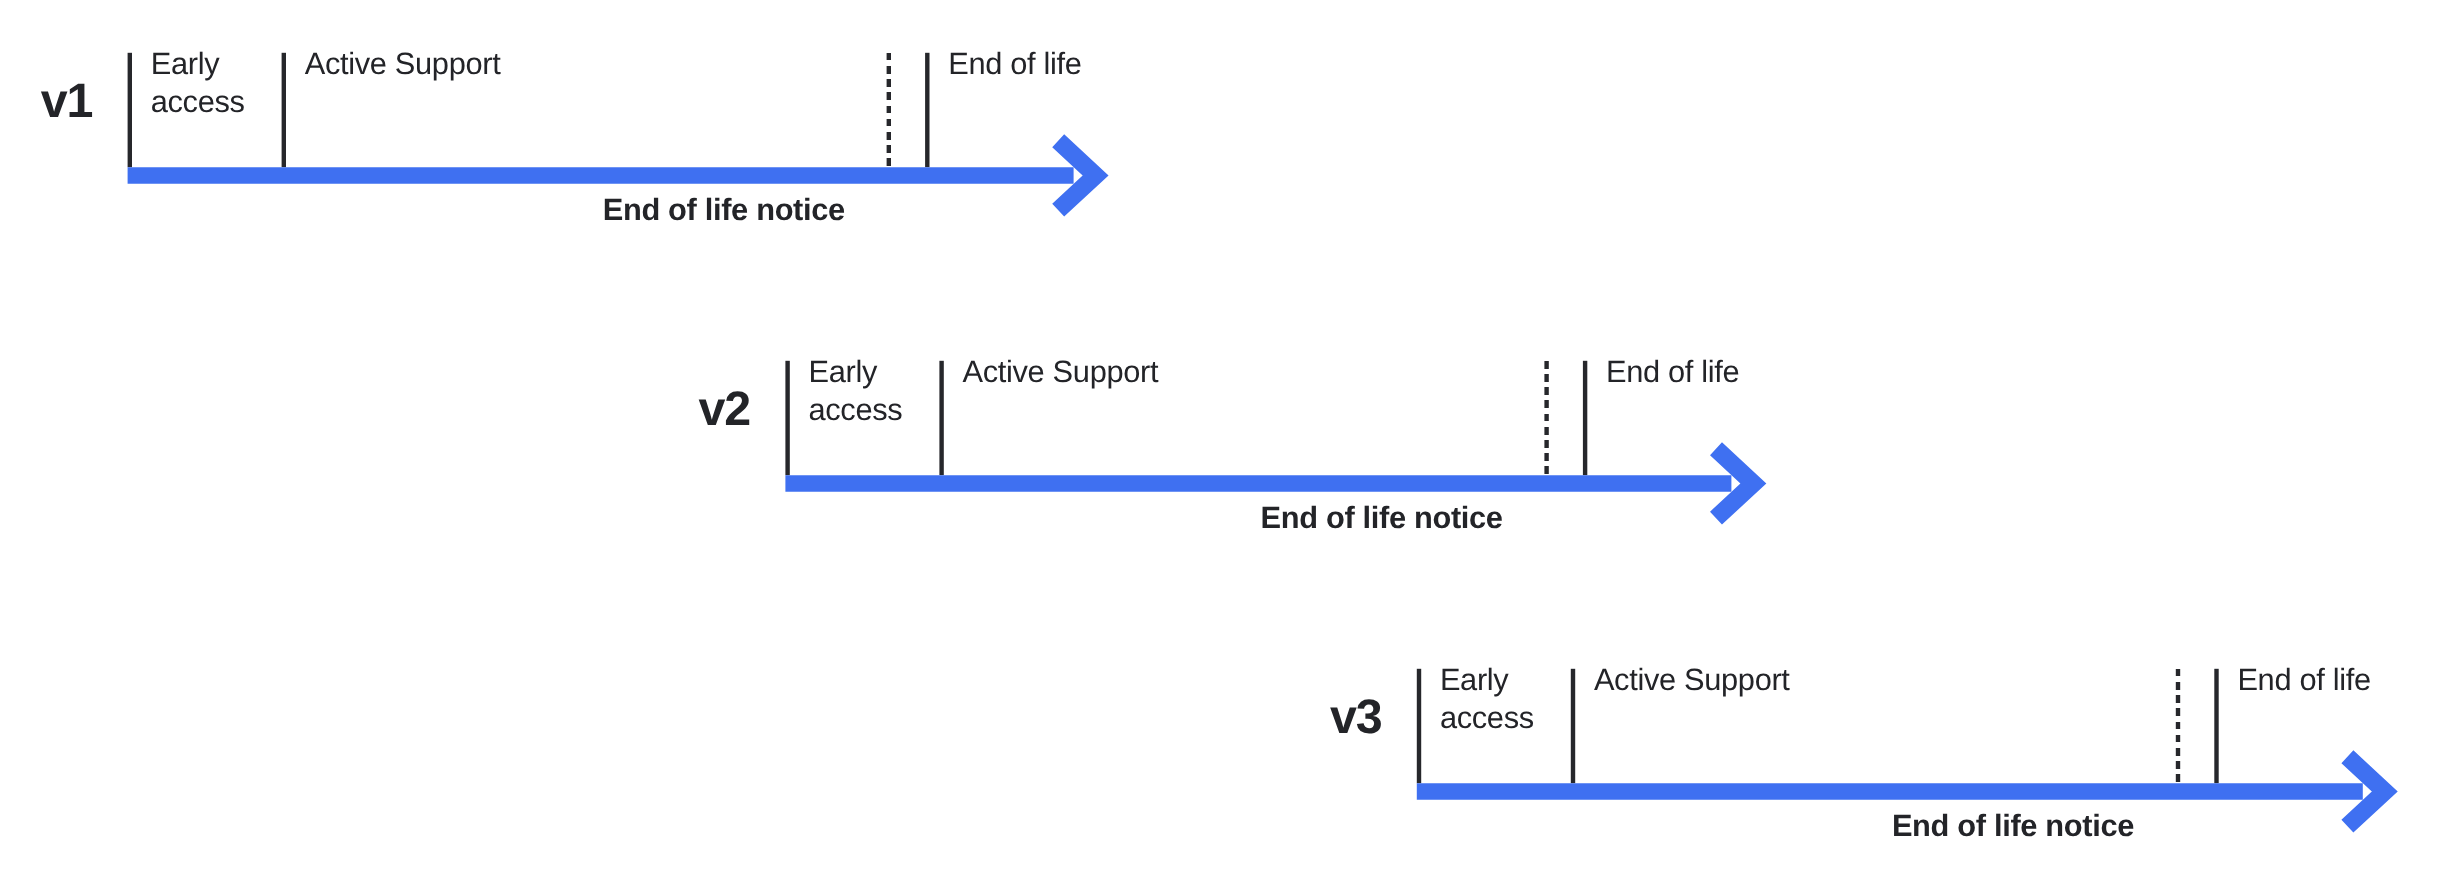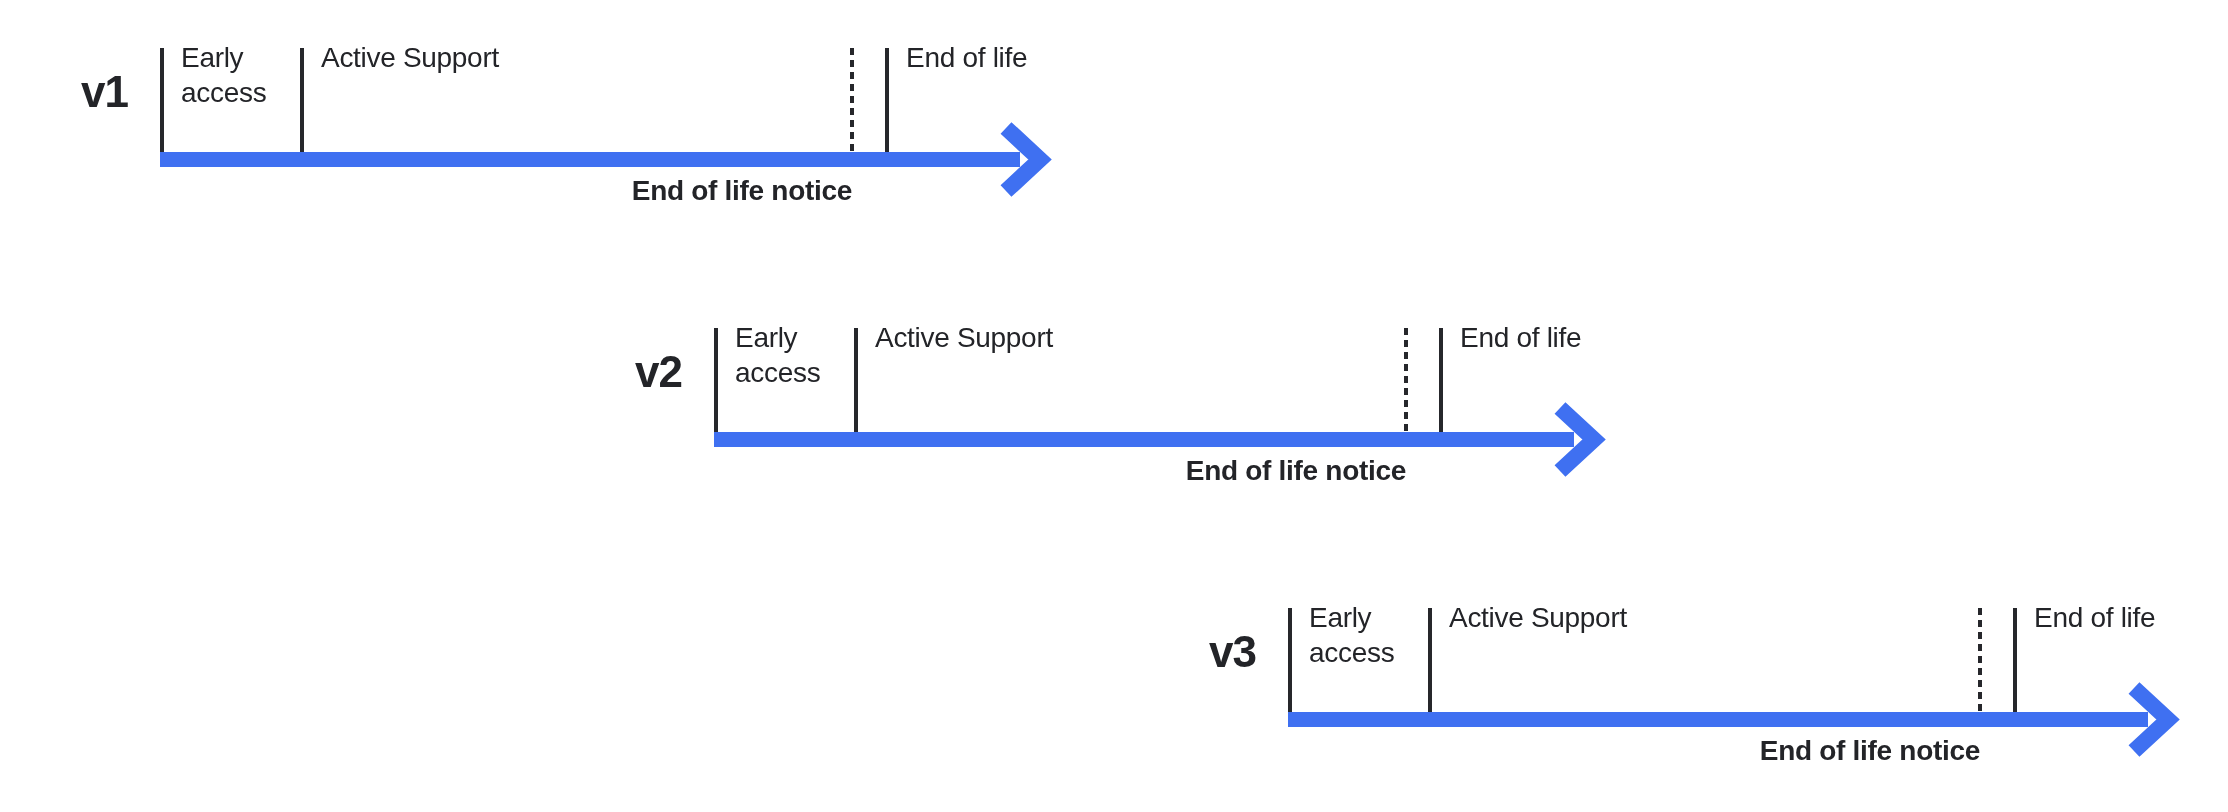--- a/index.html
+++ b/index.html
@@ -34,29 +34,29 @@
   .phase-label{
     position:absolute;top:40px;
     font-size:28px;font-weight:400;line-height:35px;
     letter-spacing:-0.3px;white-space:nowrap;
   }
   .phase-label.wrap{white-space:normal;width:110px;}
   .arrow-svg{position:absolute;left:116px;top:118px;width:910px;height:90px;overflow:visible;}
   .eol-notice{
     position:absolute;left:508px;top:176px;width:300px;
     font-size:28px;font-weight:700;line-height:30px;
-    text-align:right;letter-spacing:-0.3px;white-space:nowrap;
+    text-align:center;letter-spacing:-0.3px;white-space:nowrap;
   }
 </style>
 </head>
 <body>
 
 <div class="canvas">
 
-  <div class="timeline-row" style="left:0;top:0;margin-left:44px;">
+  <div class="timeline-row" style="left:0;top:0;">
     <div class="version-label">v1</div>
     <div class="tick" style="left:116px;"></div>
     <div class="phase-label wrap" style="left:137px;">Early access</div>
     <div class="tick" style="left:256px;"></div>
     <div class="phase-label" style="left:277px;">Active Support</div>
     <div class="tick dashed" style="left:806px;"></div>
     <div class="tick" style="left:841px;"></div>
     <div class="phase-label" style="left:862px;">End of life</div>
     <svg class="arrow-svg" viewBox="0 0 910 90">
       <line x1="0" y1="41.5" x2="860" y2="41.5" stroke-width="15" style="stroke:var(--arrow)"></line>

